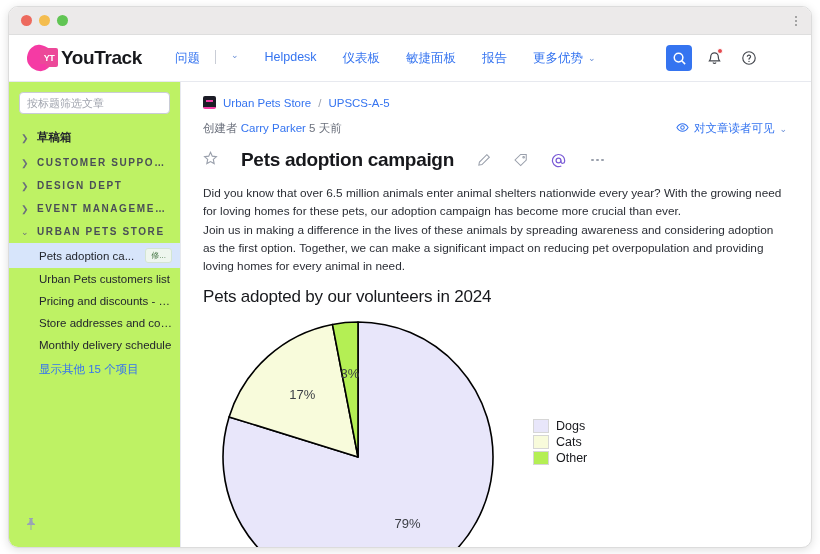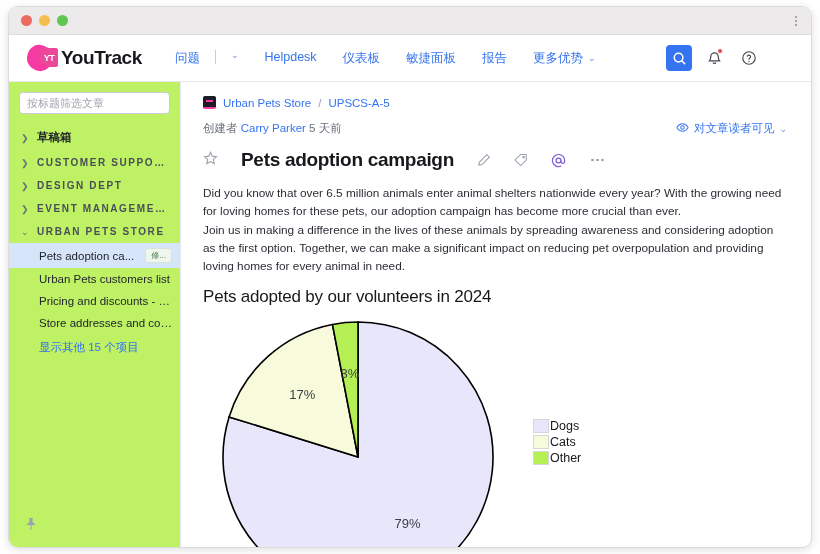--- a/index.html
+++ b/index.html
@@ -200,21 +200,21 @@
   .chart-area { margin-top: 12px; position: relative; }
   .chart-title {
     font-size: 17px; color: #17181c; font-weight: normal;
     letter-spacing: -0.2px;
   }
   .chart-svg-wrap { position: relative; margin-top: 2px; }
   .legend {
     position: absolute; left: 330px; top: 110px;
     display: flex; flex-direction: column; gap: 2px;
   }
-  .legend-row { display: flex; align-items: center; gap: 1px; }
+  .legend-row { display: flex; align-items: center; gap: 7px; }
   .legend-swatch { width: 16px; height: 14px; border: 1px solid #d6d6d6; flex: 0 0 16px; }
   .legend-label { font-size: 12.5px; color: #17181c; }
 </style>
 </head>
 <body>
 
 <div class="window">
 
   <div class="titlebar">
     <div class="dots">
@@ -318,20 +318,23 @@
           <span class="item-badge">修...</span>
         </div>
         <div class="tree-item">
           <span class="t-label">Urban Pets customers list</span>
         </div>
         <div class="tree-item">
           <span class="t-label">Pricing and discounts - NDA</span>
         </div>
         <div class="tree-item">
           <span class="t-label">Store addresses and conta...</span>
+        </div>
+        <div class="tree-item">
+          <span class="t-label">Monthly delivery schedule</span>
         </div>
         <div class="show-more">显示其他 15 个项目</div>
       </div>
 
       <div class="pin">
         <svg width="12" height="13" viewBox="0 0 12 13" fill="#9aa3b5">
           <path d="M4 0h4v1H7.3l.5 3.4L10 6v1H6.5v5h-1V7H2V6l2.2-1.6L4.7 1H4z"></path>
         </svg>
       </div>
     </div>

